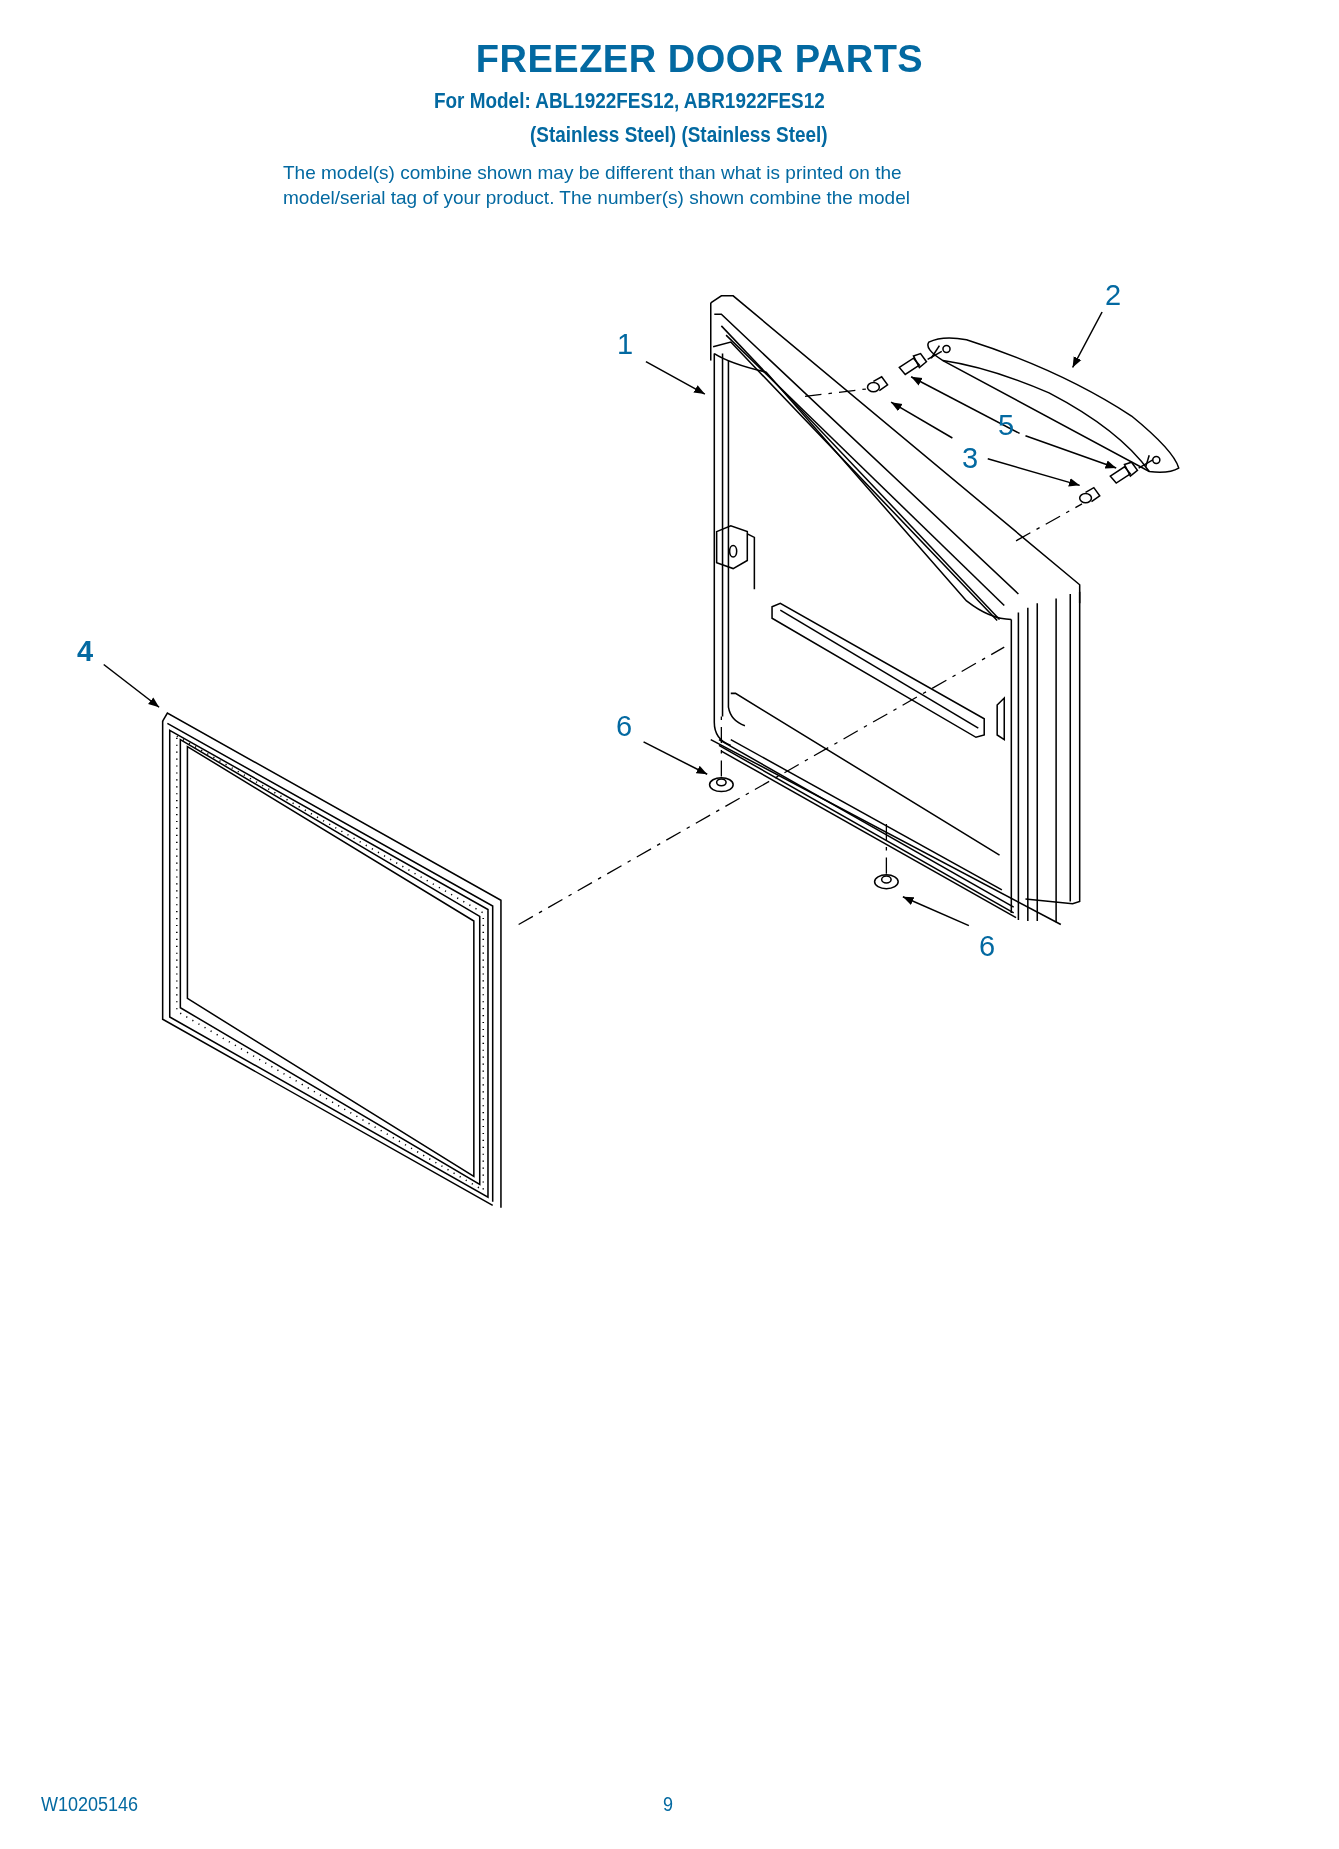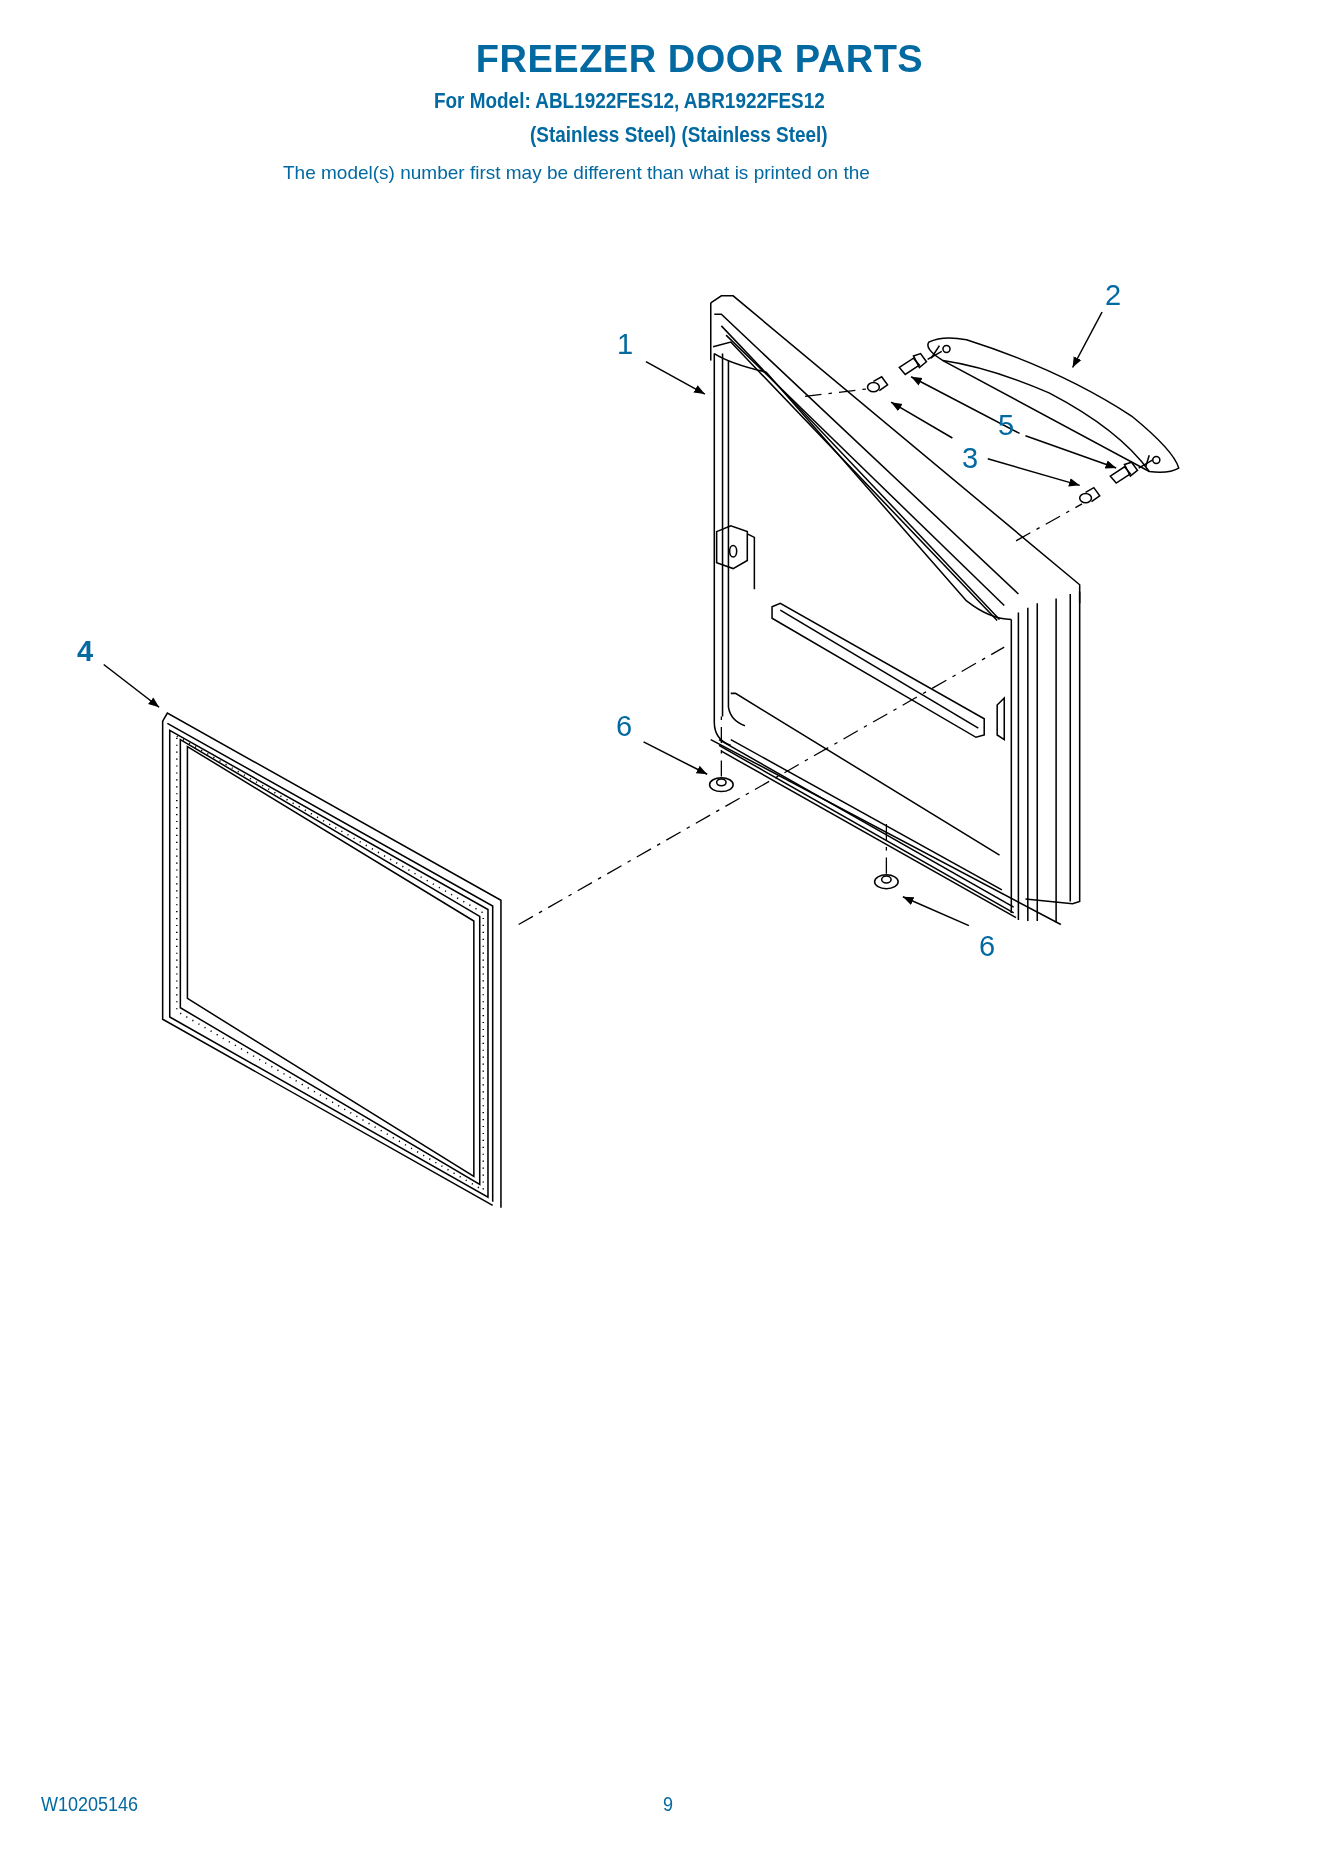--- a/index.html
+++ b/index.html
@@ -16,21 +16,22 @@
 </head>
 <body>
 
 <div id="page">
 
   <div class="title">FREEZER DOOR PARTS</div>
   <div class="sub" style="left:434px;top:88px;">For Model: ABL1922FES12, ABR1922FES12</div>
   <div class="sub" style="left:530px;top:122px;">(Stainless Steel) (Stainless Steel)</div>
 
   <div class="para">
-    <div>The model(s) number first may be different than what is printed on the</div>
+    <div>The model(s) combine shown may be different than what is printed on the</div>
+    <div>model/serial tag of your product. The number(s) shown combine the model</div>
   </div>
 
   <svg id="diagram" viewBox="0 0 1136 1600" preserveAspectRatio="none">
     <defs>
       <marker id="ah" viewBox="0 0 10 10" refX="10" refY="5" markerWidth="7" markerHeight="7" orient="auto">
         <path d="M0,1 L10,5 L0,9 z" fill="#000"></path>
       </marker>
     </defs>
     <g fill="none" stroke="#000" stroke-width="1.3">
 

